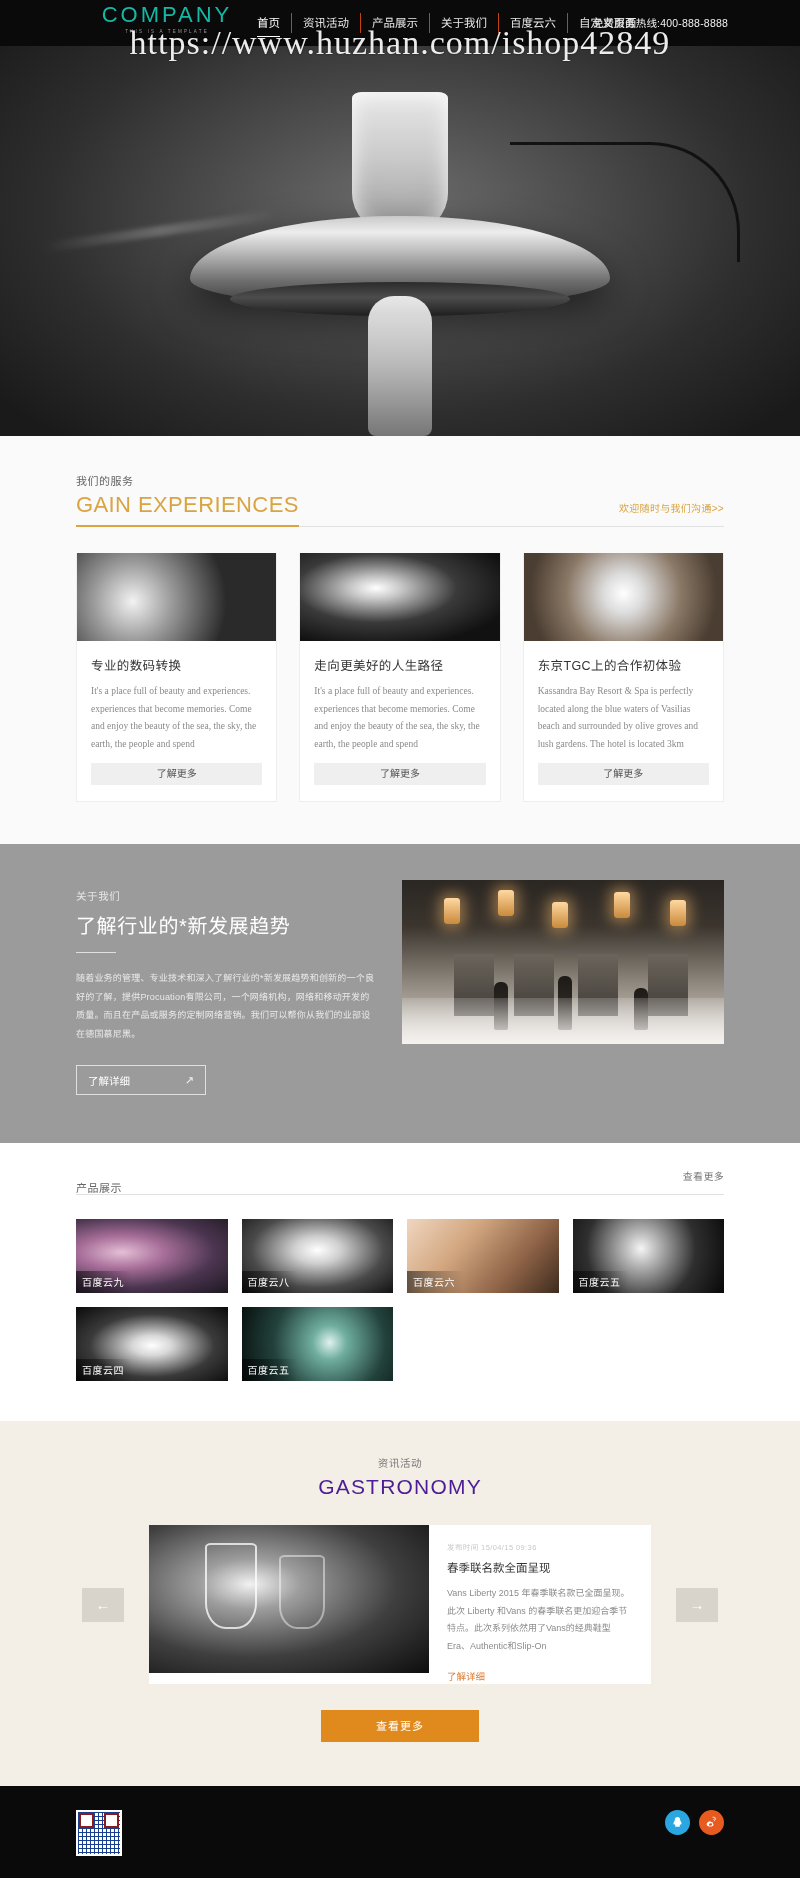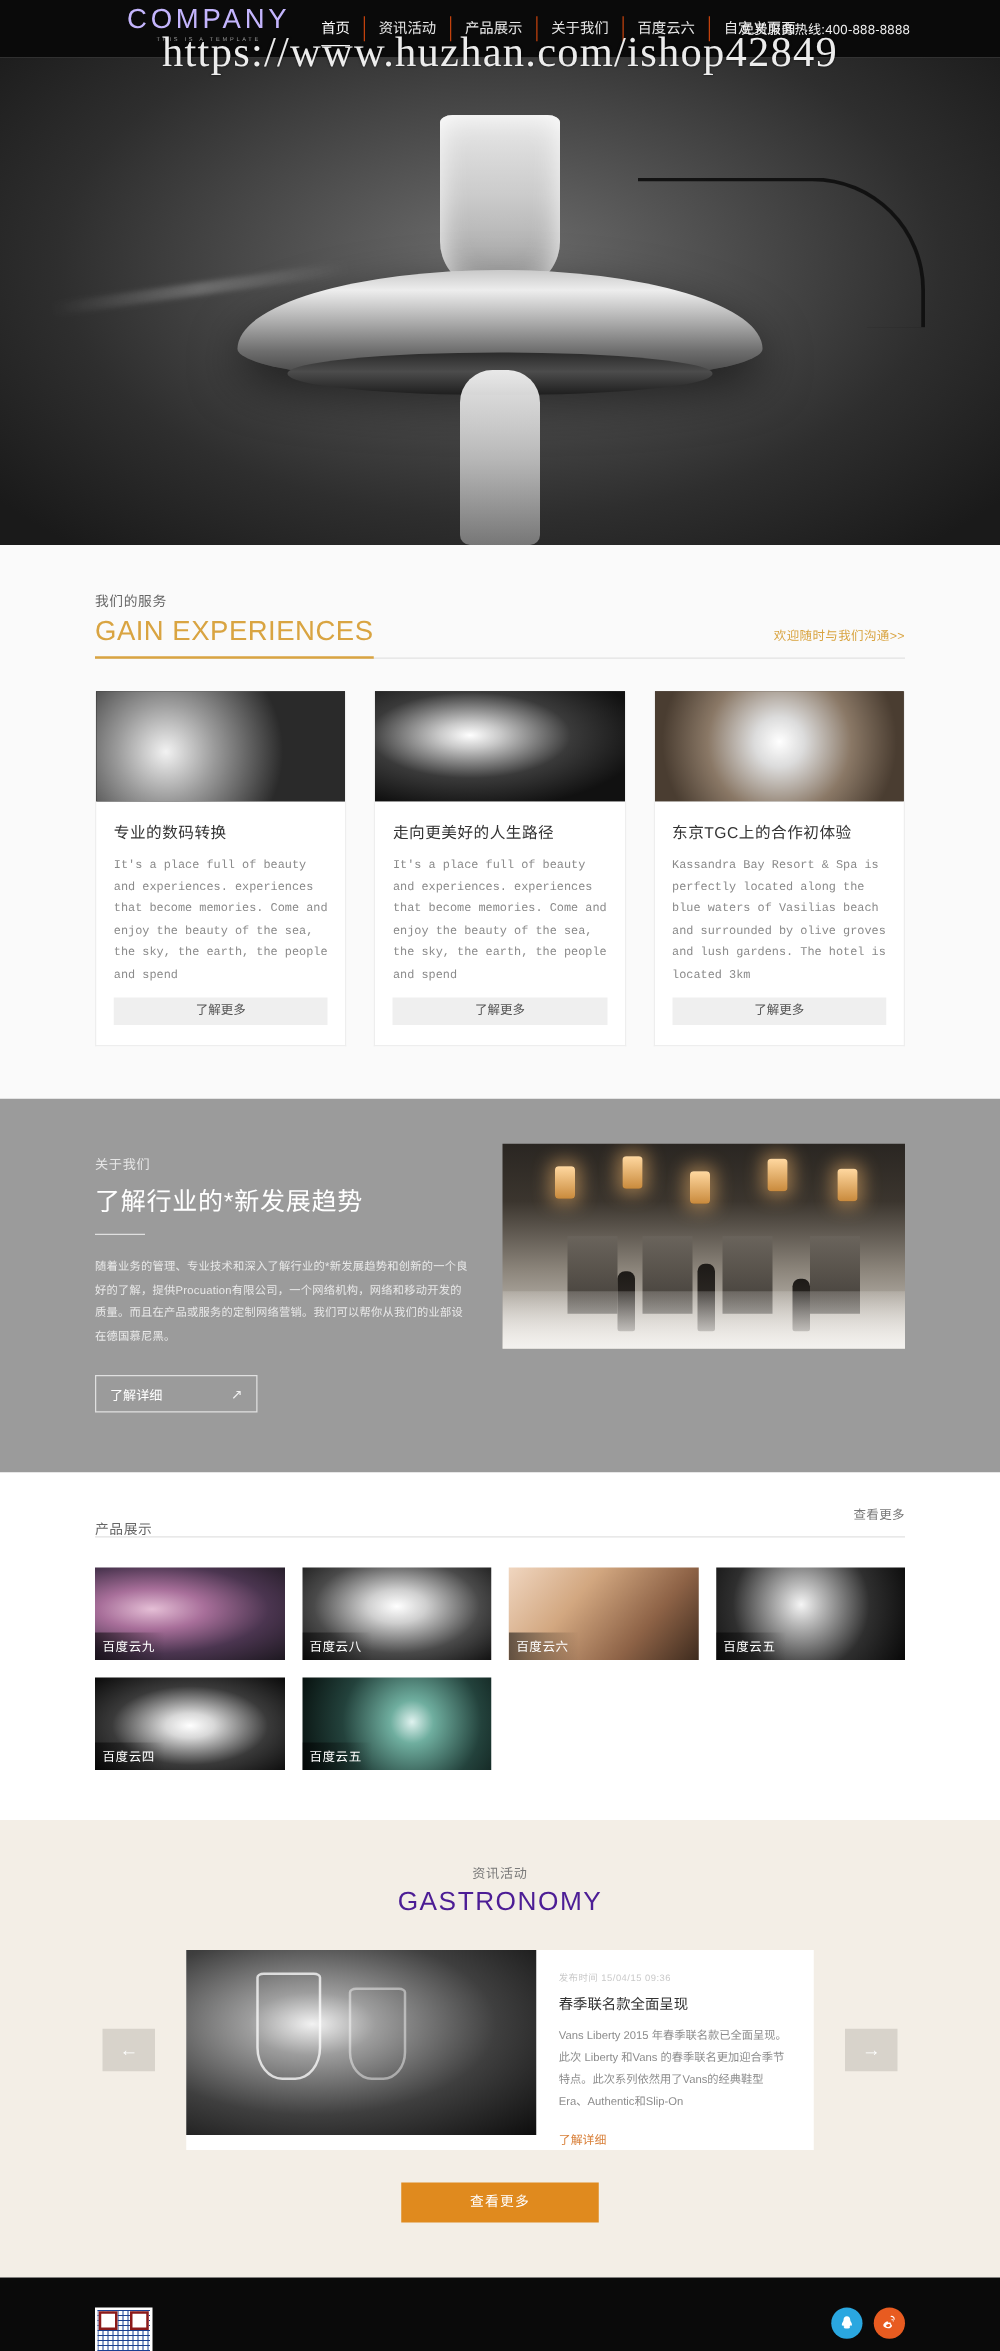--- a/index.html
+++ b/index.html
@@ -15,21 +15,21 @@
 
   
   .header {
     height:46px; background:#0a0a0a; position:relative;
     display:flex; align-items:center; z-index:30;
   }
   .logo {
     position:absolute; left:92px; top:2px; width:150px; text-align:center;
   }
   .logo-main {
-    font-size:22px; letter-spacing:3px; color:#c4b5fd; font-weight:300;
+    font-size:22px; letter-spacing:3px; color:#14b8a6; font-weight:300;
     line-height:26px; font-family:"Liberation Sans", sans-serif;
   }
   .logo-sub {
     font-size:4.5px; letter-spacing:2.2px; color:#9a9a9a; line-height:7px;
   }
   .nav { position:absolute; left:246px; top:0; height:46px; display:flex; align-items:center; }
   .nav a {
     color:#e8e8e8; font-size:11.5px; text-decoration:none;
     padding:0 11px; position:relative; line-height:46px;
     border-right:1px solid #c2410c; display:inline-block; height:20px; line-height:20px;
@@ -119,21 +119,21 @@
       radial-gradient(circle at 28% 55%, #f2f2f2 0%, #9a9a9a 26%, #2a2a2a 62%),
       radial-gradient(circle at 72% 52%, #e8e8e8 0%, #8d8d8d 24%, #1c1c1c 60%), #151515; }
   .t2 { background:
       radial-gradient(ellipse at 38% 40%, #ffffff 0%, #c9c9c9 14%, #3a3a3a 46%, #111 80%), #0d0d0d; }
   .t3 { background:
       radial-gradient(circle at 50% 46%, #ffffff 0%, #dcdcdc 18%, #8a7866 52%, #4a3d31 85%), #3a3027; }
   .card .body { padding:14px 14px 0; }
   .card h3 { font-size:12.5px; font-weight:400; color:#333; letter-spacing:.4px; }
   .card p {
     font-size:9.5px; line-height:1.85; color:#8a8a8a; margin-top:9px;
-    font-family:Liberation Mono, monospace; min-height:64px;
+    font-family:Liberation Serif, serif; min-height:64px;
   }
   .btn-more {
     display:block; margin:10px 14px 16px; height:22px; line-height:22px;
     background:#efefef; color:#555; font-size:10px; text-align:center;
     text-decoration:none; border:none;
   }
 
   
   .about { background:#9b9b9b; padding:36px 0 48px; }
   .about-inner { display:flex; gap:26px; }

